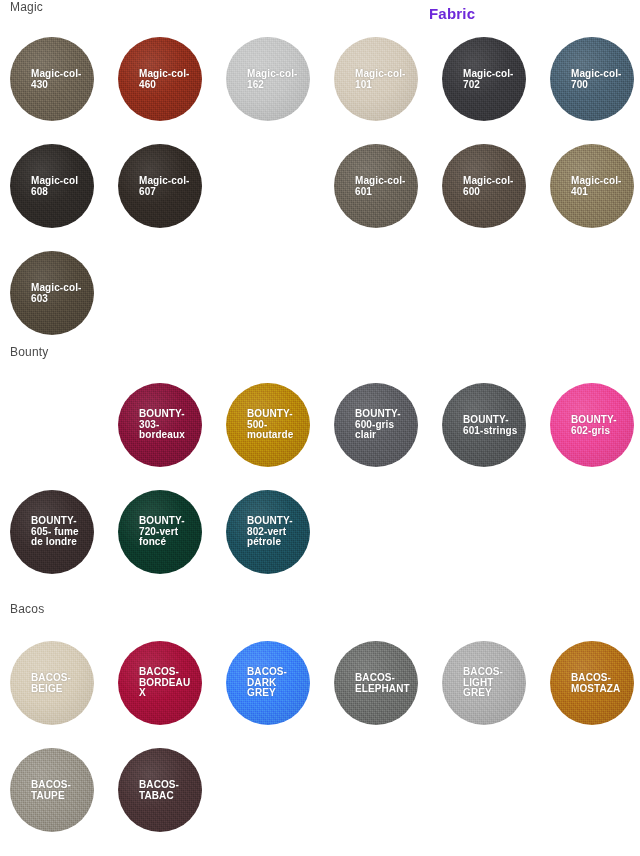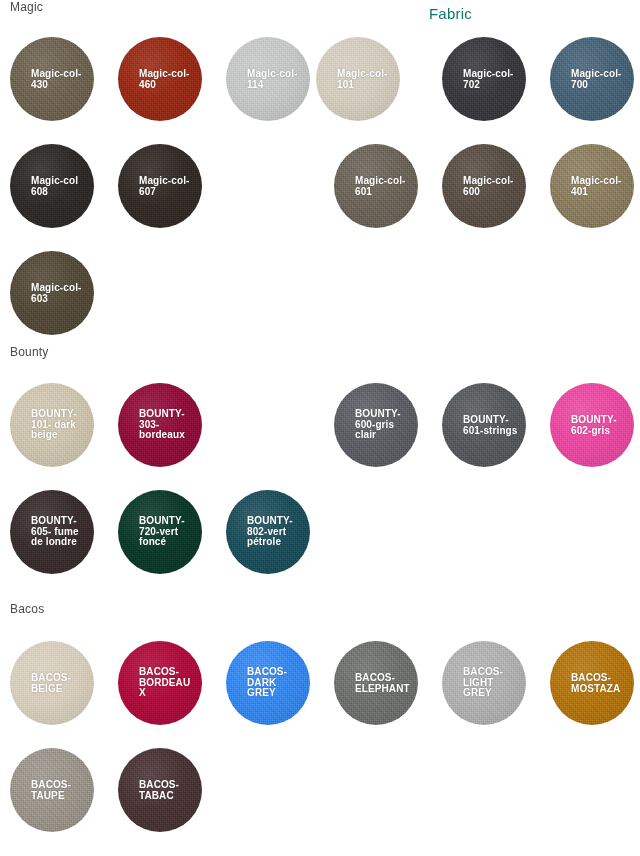--- a/index.html
+++ b/index.html
@@ -21,22 +21,22 @@
     width: 640px;
     height: 856px;
   }
 
   
   .doc-title {
     position: absolute;
     left: 429px;
     top: 5px;
     font-size: 15px;
-    font-weight: 400;
-    color: #0f766e;
+    font-weight: 700;
+    color: #6d28d9;
     letter-spacing: .2px;
   }
 
   .section {
     position: absolute;
     left: 0;
     width: 640px;
   }
 
   .section-title {
@@ -125,23 +125,23 @@
               <div class="label">Magic-col-430</div>
             </div>
             <div class="swatch" style="left: 118px; background: rgb(143, 46, 28);">
               <div class="tex"></div>
               <div class="vig"></div>
               <div class="label">Magic-col-460</div>
             </div>
             <div class="swatch" style="left: 226px; background: rgb(197, 198, 198);">
               <div class="tex"></div>
               <div class="vig"></div>
-              <div class="label">Magic-col-114</div>
-            </div>
-            <div class="swatch" style="left: 316px; background: rgb(213, 203, 187);">
+              <div class="label">Magic-col-162</div>
+            </div>
+            <div class="swatch" style="left: 334px; background: rgb(213, 203, 187);">
               <div class="tex"></div>
               <div class="vig"></div>
               <div class="label">Magic-col-101</div>
             </div>
             <div class="swatch" style="left: 442px; background: rgb(58, 58, 62);">
               <div class="tex"></div>
               <div class="vig"></div>
               <div class="label">Magic-col-702</div>
             </div>
             <div class="swatch" style="left: 550px; background: rgb(74, 98, 115);">
@@ -183,29 +183,29 @@
               <div class="vig"></div>
               <div class="label">Magic-col-603</div>
             </div>
           </div>
         </div>
       </div>
       <div class="section" style="top: 345px;">
         <div class="section-title">Bounty</div>
         <div class="grid" style="top: 38px;">
           <div class="row">
-            <div class="swatch" style="left: 10px; background: rgb(207, 196, 171);">
-              <div class="tex"></div>
-              <div class="vig"></div>
-              <div class="label">BOUNTY-101- dark beige</div>
-            </div>
             <div class="swatch" style="left: 118px; background: rgb(133, 20, 58);">
               <div class="tex"></div>
               <div class="vig"></div>
               <div class="label">BOUNTY-303-bordeaux</div>
+            </div>
+            <div class="swatch" style="left: 226px; background: rgb(184, 134, 11);">
+              <div class="tex"></div>
+              <div class="vig"></div>
+              <div class="label">BOUNTY-500-moutarde</div>
             </div>
             <div class="swatch" style="left: 334px; background: rgb(93, 94, 99);">
               <div class="tex"></div>
               <div class="vig"></div>
               <div class="label">BOUNTY-600-gris clair</div>
             </div>
             <div class="swatch" style="left: 442px; background: rgb(87, 90, 92);">
               <div class="tex"></div>
               <div class="vig"></div>
               <div class="label">BOUNTY-601-strings</div>

